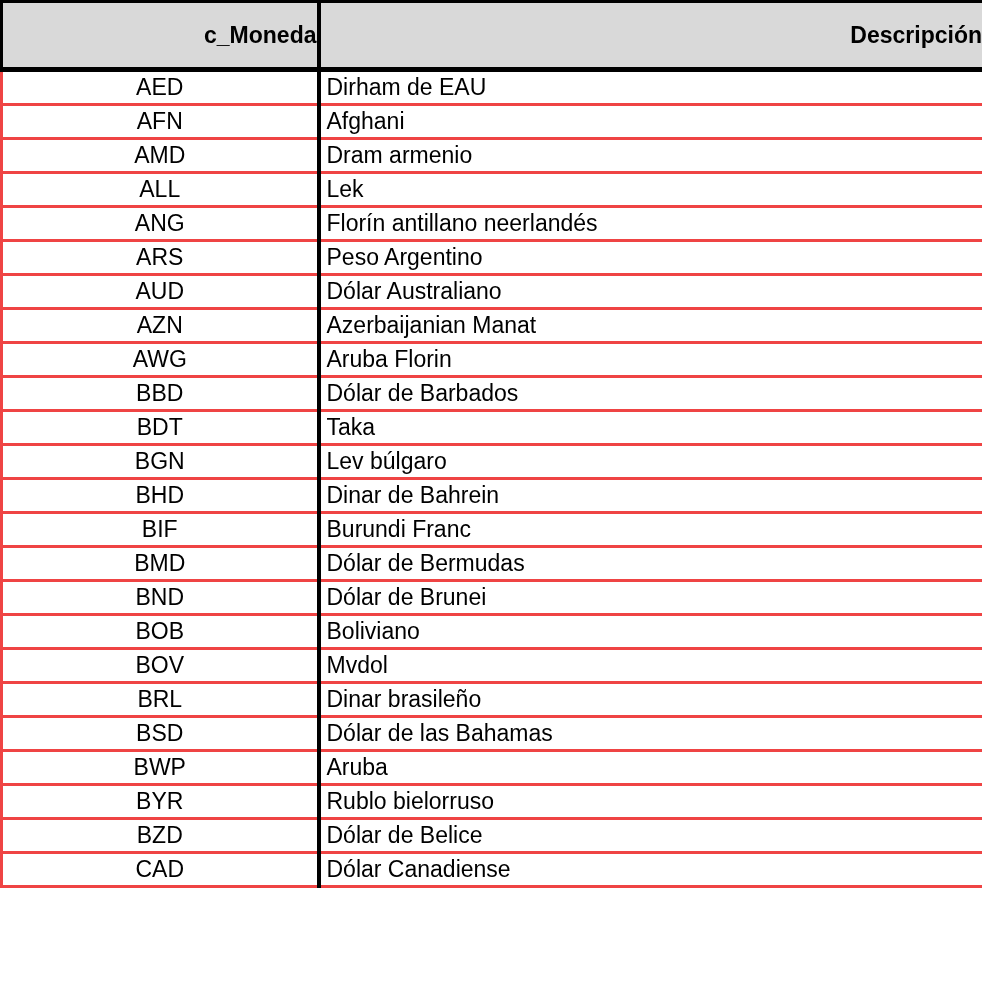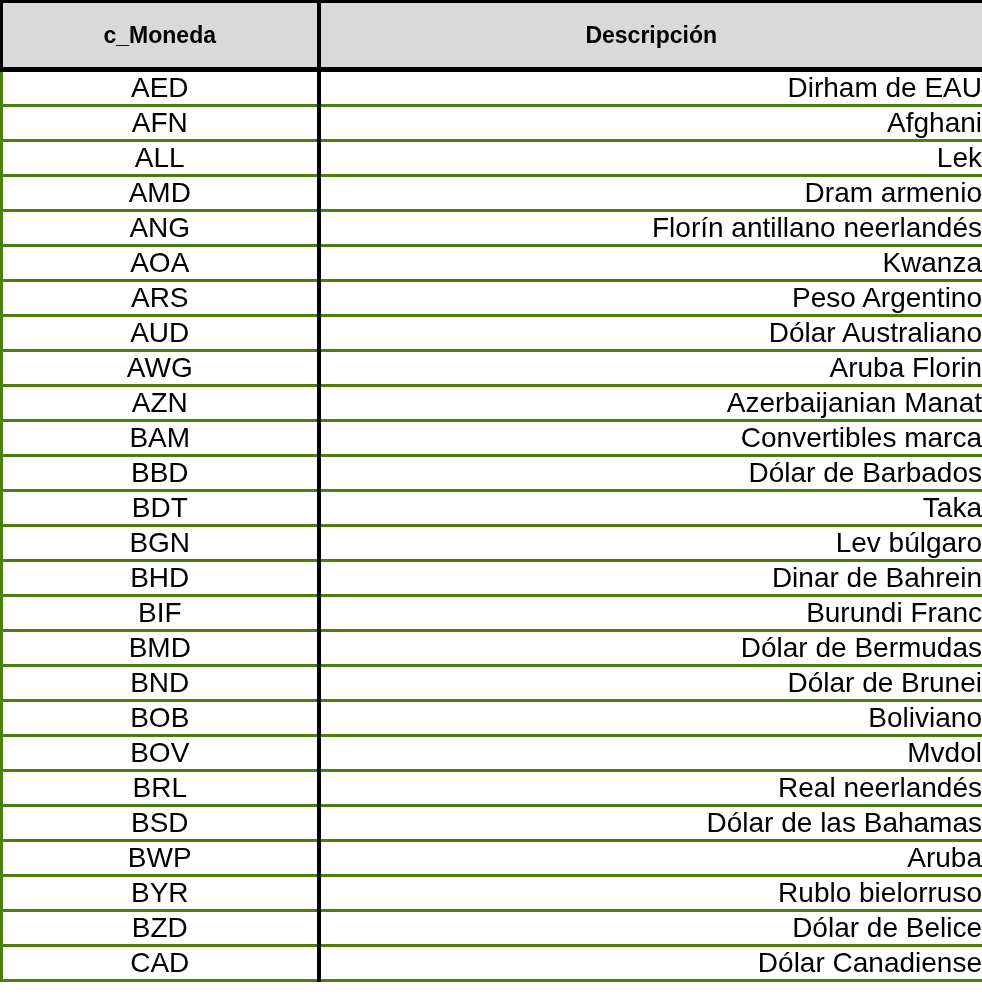--- a/index.html
+++ b/index.html
@@ -20,45 +20,45 @@
     table-layout: fixed;
     border-top: 3px solid #000;
     border-left: 3px solid #000;
   }
   col.code-col { width: 317px; }
   table.currency-table th {
     background: #d9d9d9;
     font-weight: bold;
     font-size: 23px;
     height: 64px;
-    text-align: center;
+    text-align: right;
     vertical-align: middle;
     border: 3px solid #000;
     border-bottom: 5px solid #000;
     padding: 0;
   }
   table.currency-table th:last-child {
     border-right: none;
     border-left: 4px solid #000;
   }
   table.currency-table td {
-    font-size: 28px;
+    font-size: 23px;
     height: 31px;
     vertical-align: middle;
-    border: 3px solid #4d7c0f;
+    border: 3px solid #ef4444;
     padding: 0;
     white-space: nowrap;
     overflow: hidden;
     background: #ffffff;
   }
   table.currency-table td.code-cell {
     text-align: center;
   }
   table.currency-table td.desc-cell {
-    text-align: right;
+    text-align: left;
     padding-left: 6px;
     border-right: none;
     border-left: 4px solid #000;
   }
 </style>
 </head>
 <body>
 
 <table class="currency-table">
   <colgroup>
@@ -74,54 +74,46 @@
   <tbody>
       <tr>
         <td class="code-cell">AED</td>
         <td class="desc-cell">Dirham de EAU</td>
       </tr>
       <tr>
         <td class="code-cell">AFN</td>
         <td class="desc-cell">Afghani</td>
       </tr>
       <tr>
+        <td class="code-cell">AMD</td>
+        <td class="desc-cell">Dram armenio</td>
+      </tr>
+      <tr>
         <td class="code-cell">ALL</td>
         <td class="desc-cell">Lek</td>
       </tr>
       <tr>
-        <td class="code-cell">AMD</td>
-        <td class="desc-cell">Dram armenio</td>
-      </tr>
-      <tr>
         <td class="code-cell">ANG</td>
         <td class="desc-cell">Florín antillano neerlandés</td>
-      </tr>
-      <tr>
-        <td class="code-cell">AOA</td>
-        <td class="desc-cell">Kwanza</td>
       </tr>
       <tr>
         <td class="code-cell">ARS</td>
         <td class="desc-cell">Peso Argentino</td>
       </tr>
       <tr>
         <td class="code-cell">AUD</td>
         <td class="desc-cell">Dólar Australiano</td>
       </tr>
       <tr>
-        <td class="code-cell">AWG</td>
-        <td class="desc-cell">Aruba Florin</td>
-      </tr>
-      <tr>
         <td class="code-cell">AZN</td>
         <td class="desc-cell">Azerbaijanian Manat</td>
       </tr>
       <tr>
-        <td class="code-cell">BAM</td>
-        <td class="desc-cell">Convertibles marca</td>
+        <td class="code-cell">AWG</td>
+        <td class="desc-cell">Aruba Florin</td>
       </tr>
       <tr>
         <td class="code-cell">BBD</td>
         <td class="desc-cell">Dólar de Barbados</td>
       </tr>
       <tr>
         <td class="code-cell">BDT</td>
         <td class="desc-cell">Taka</td>
       </tr>
       <tr>
@@ -147,21 +139,21 @@
       <tr>
         <td class="code-cell">BOB</td>
         <td class="desc-cell">Boliviano</td>
       </tr>
       <tr>
         <td class="code-cell">BOV</td>
         <td class="desc-cell">Mvdol</td>
       </tr>
       <tr>
         <td class="code-cell">BRL</td>
-        <td class="desc-cell">Real neerlandés</td>
+        <td class="desc-cell">Dinar brasileño</td>
       </tr>
       <tr>
         <td class="code-cell">BSD</td>
         <td class="desc-cell">Dólar de las Bahamas</td>
       </tr>
       <tr>
         <td class="code-cell">BWP</td>
         <td class="desc-cell">Aruba</td>
       </tr>
       <tr>

